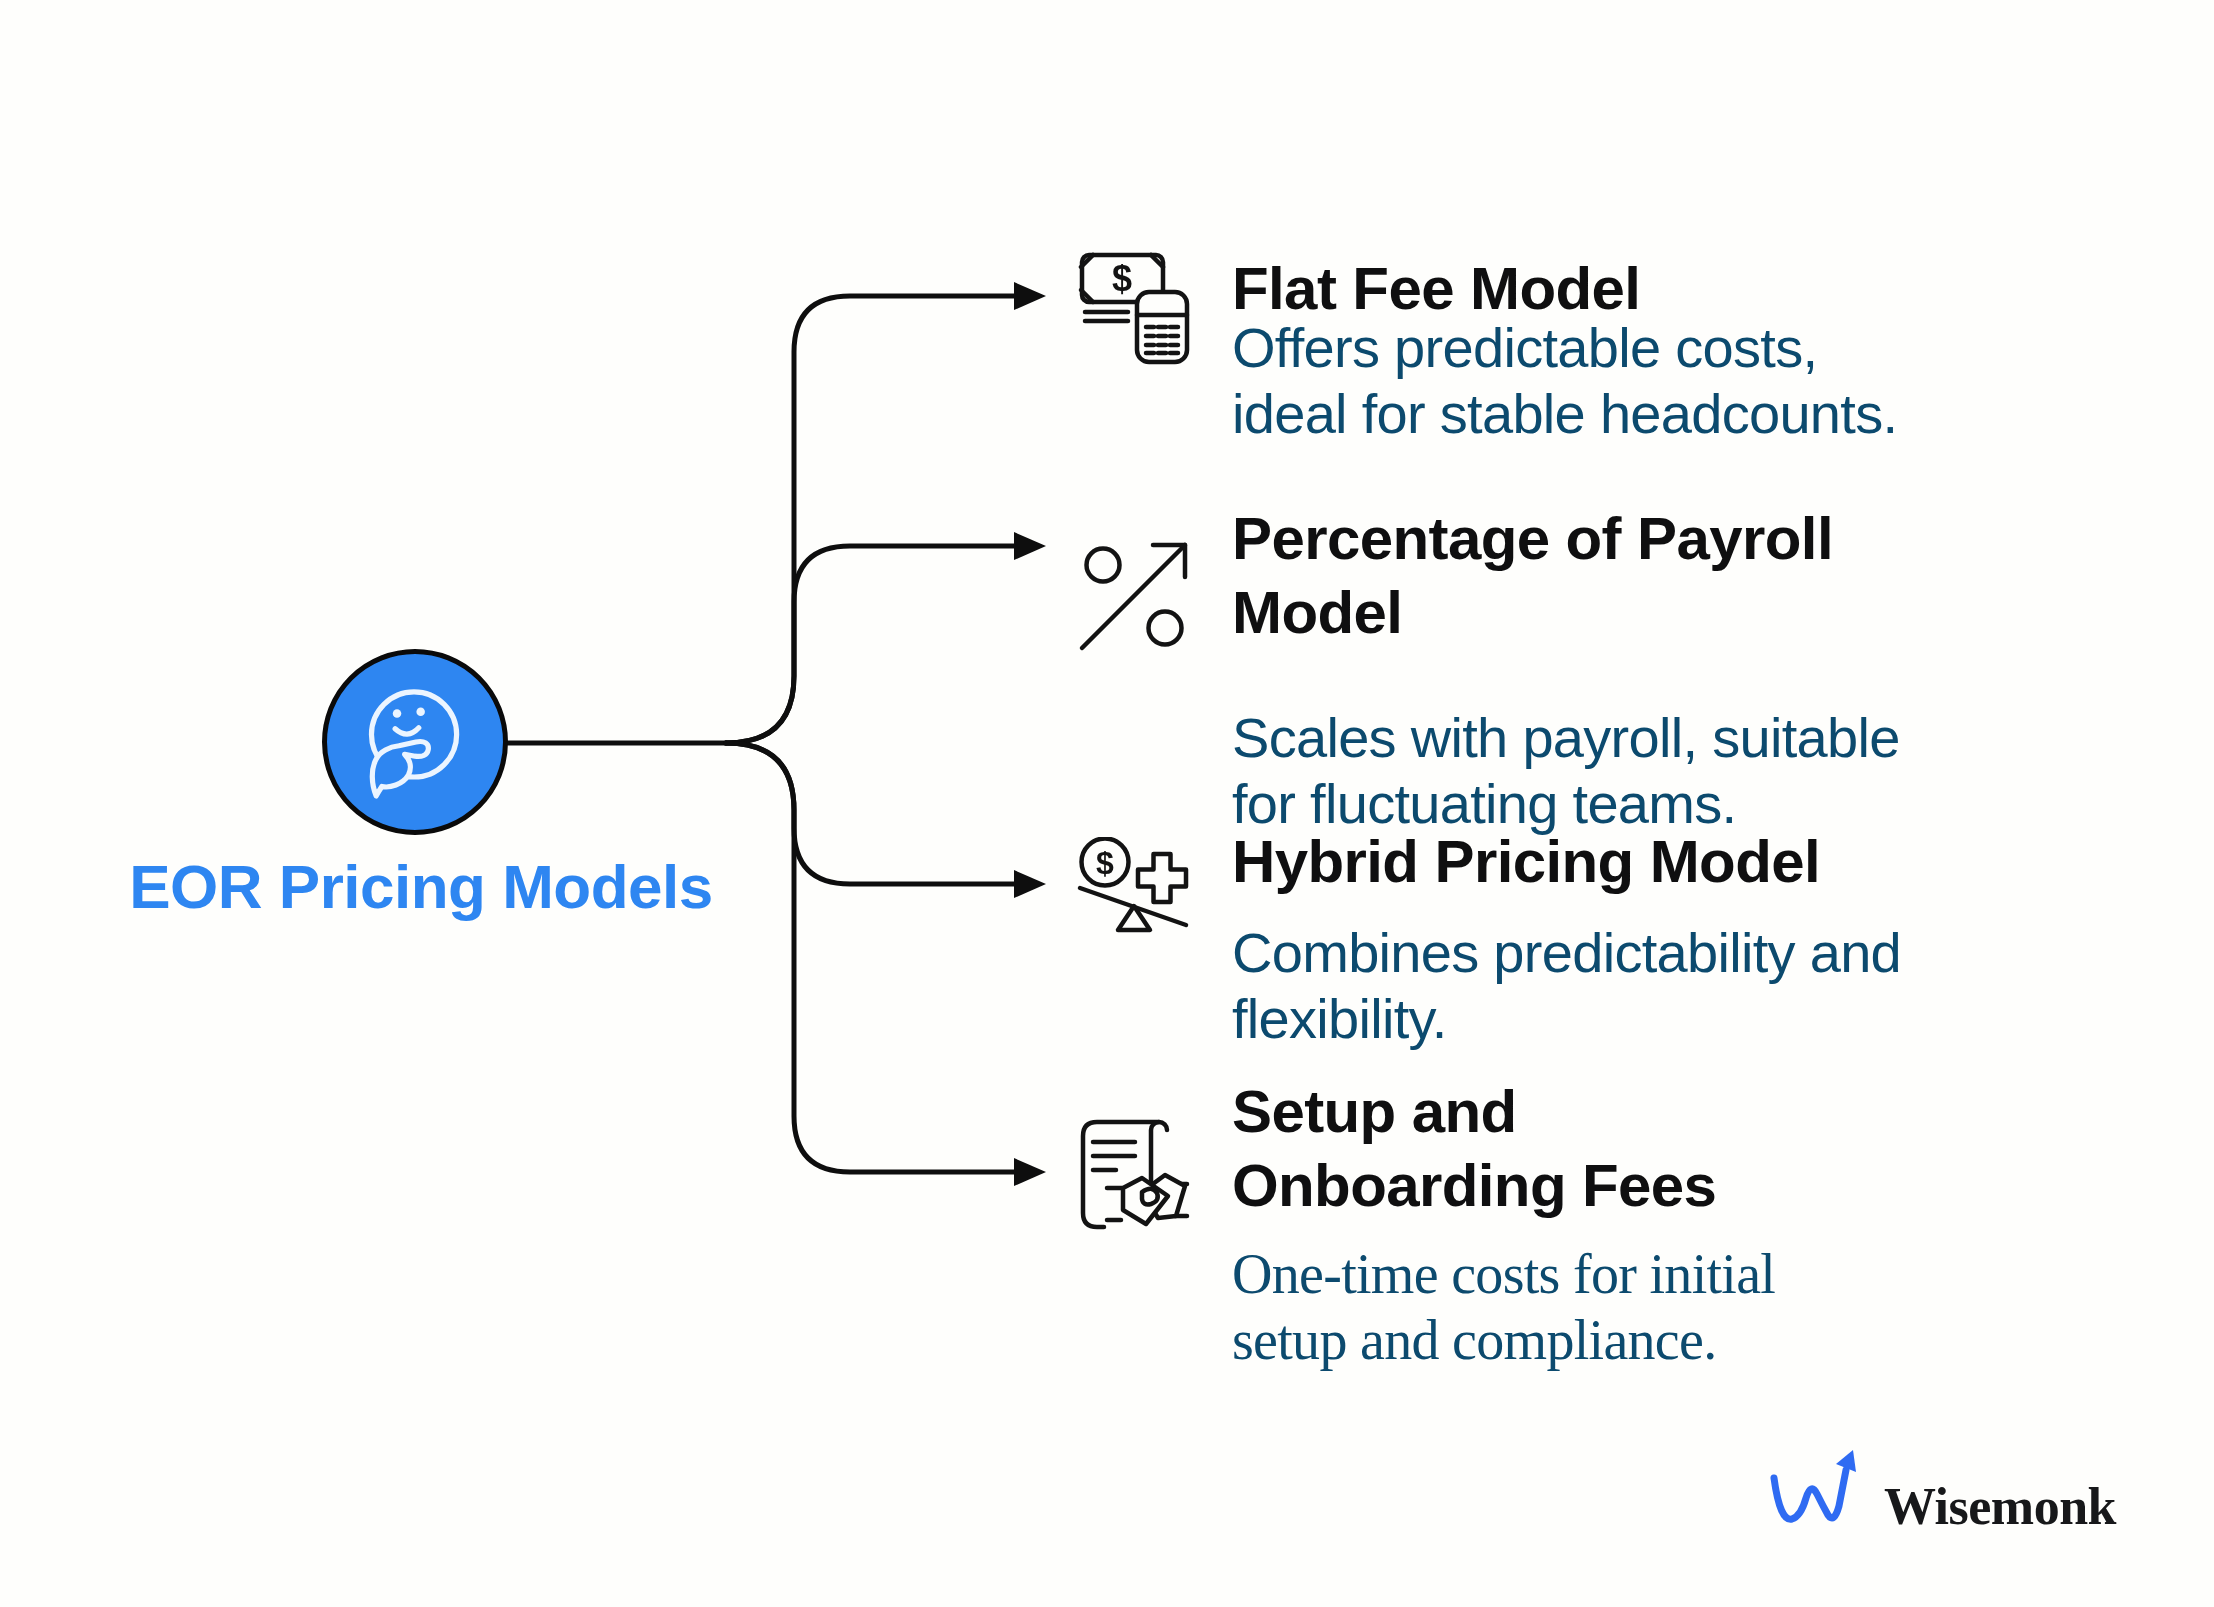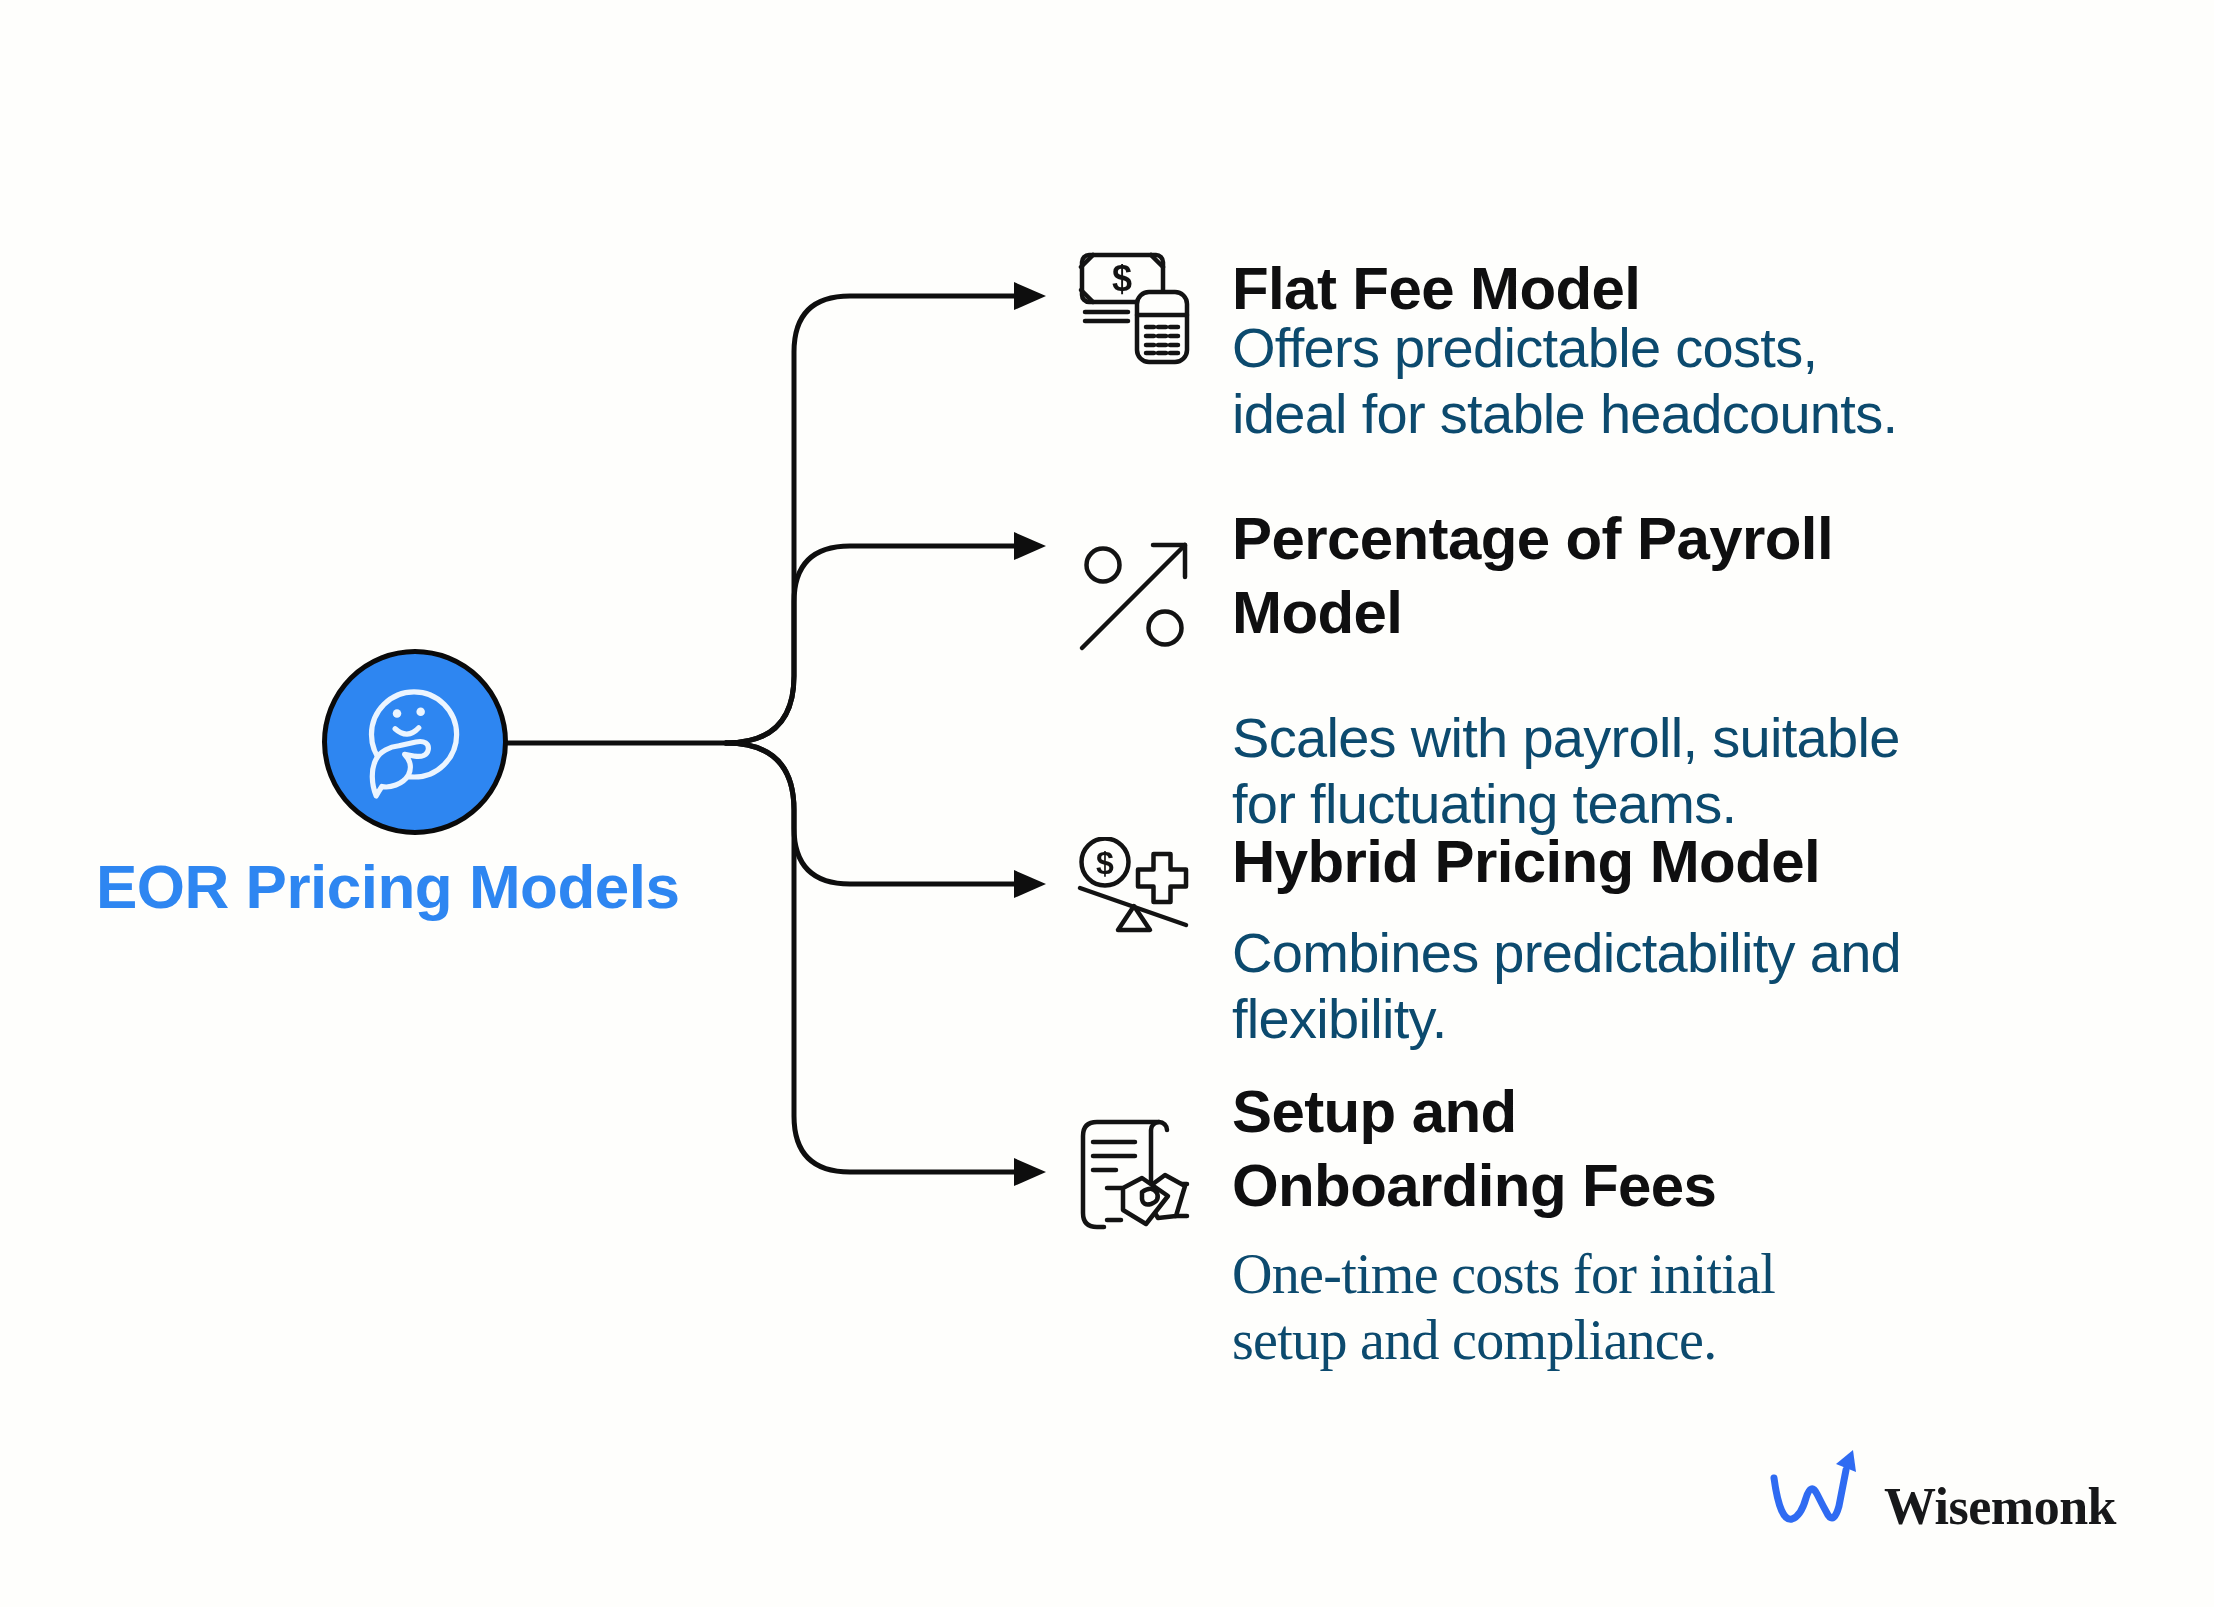--- a/index.html
+++ b/index.html
@@ -18,21 +18,21 @@
     border-radius:50%;
     background:#2e86f1;
     border:5px solid #0a0a0a;
     display:flex; align-items:center; justify-content:center;
   }
   .center-label {
     left:96px; top:852px; width:650px;
     font-weight:700; font-size:62px; line-height:70px;
     letter-spacing:-0.5px;
     color:#2e86f1;
-    text-align:left;
+    text-align:center;
     white-space:nowrap;
   }
   .branch-title {
     font-weight:700; font-size:60px; line-height:74px;
     letter-spacing:-0.6px; color:#0f0f10;
     white-space:pre-line;
   }
   .branch-desc {
     font-size:56px; line-height:66px;
     letter-spacing:-0.7px; color:#0c4a6e;

